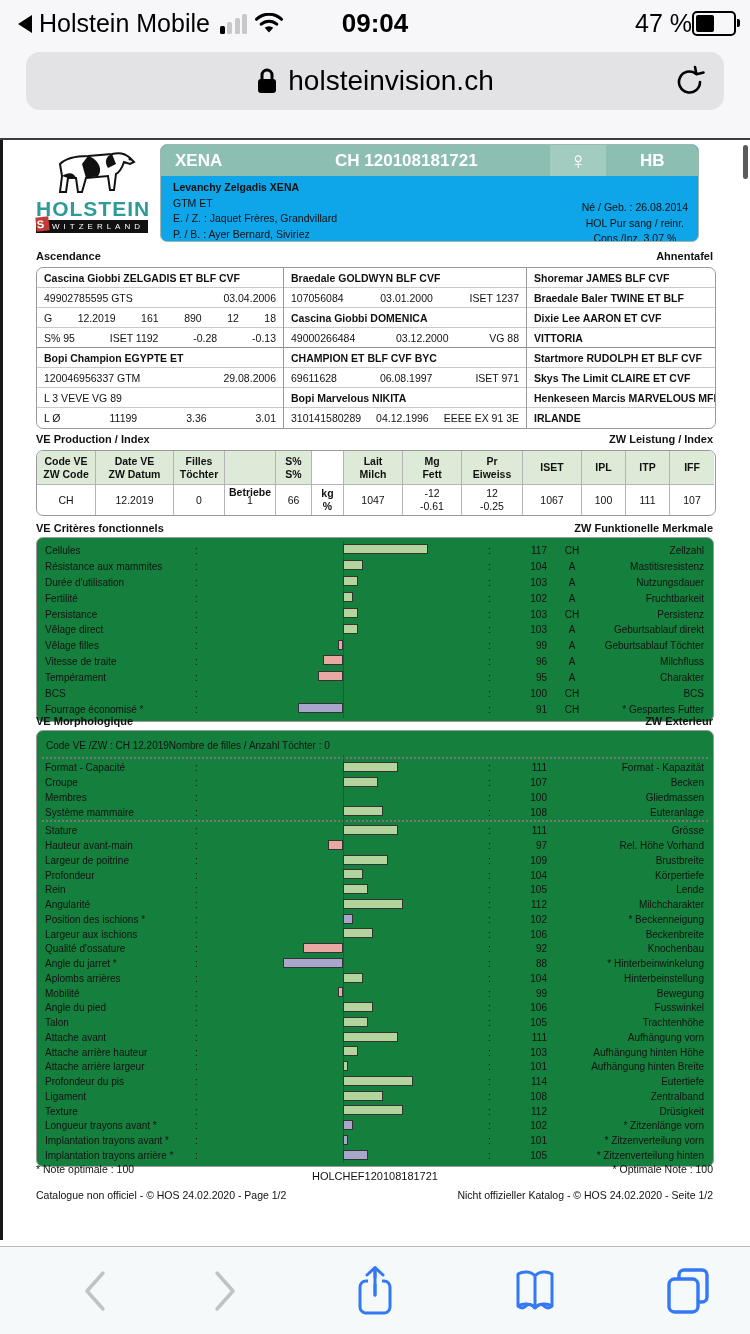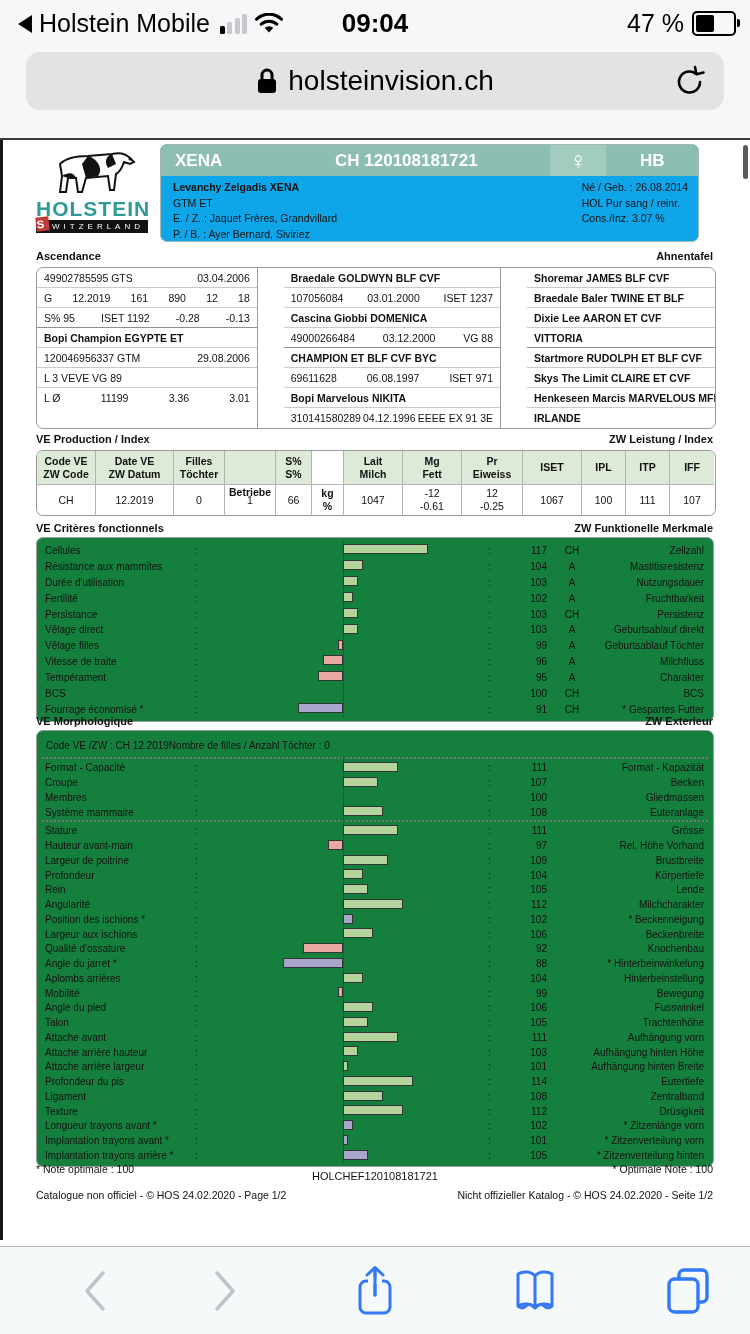--- a/index.html
+++ b/index.html
@@ -8,21 +8,21 @@
   
   #statusbar{position:absolute;top:0;left:0;width:750px;height:44px;}
   .sb-left{position:absolute;left:18px;top:9px;display:flex;align-items:center;gap:7px;}
   .sb-back{width:0;height:0;border-top:9px solid transparent;border-bottom:9px solid transparent;
            border-right:14px solid #000;}
   .sb-carrier{font-size:25px;color:#000;}
   .sb-bars{display:flex;align-items:flex-end;gap:2.5px;margin-left:3px;}
   .sb-bars i{width:5px;border-radius:1.5px;background:#c8c8cc;display:block;}
   .sb-bars i.on{background:#000;}
   .sb-time{position:absolute;left:0;right:0;top:8px;text-align:center;font-size:26px;font-weight:bold;color:#000;}
-  .sb-right{position:absolute;right:14px;top:9px;display:flex;align-items:center;gap:8px;}
+  .sb-right{position:absolute;right:14px;top:9px;display:flex;align-items:center;gap:0;}
   .sb-batt-txt{font-size:25px;color:#000;}
   .battery{position:relative;width:40px;height:21px;border:2px solid #000;border-radius:5px;}
   .battery .fill{position:absolute;left:2px;top:2px;bottom:2px;width:45%;background:#000;border-radius:2px;}
   .battery .nub{position:absolute;right:-6px;top:6px;width:3px;height:8px;background:#000;border-radius:0 2px 2px 0;}
   
   #urlbar{position:absolute;top:52px;left:26px;width:698px;height:58px;background:#e3e3e6;
           border-radius:14px;display:flex;align-items:center;justify-content:center;}
   .url-center{display:flex;align-items:center;gap:10px;}
   .url-text{font-size:28px;color:#000;}
   .reload{position:absolute;right:18px;top:13px;}
@@ -41,30 +41,30 @@
   #headerbox{position:absolute;left:160px;top:4px;width:537px;height:96px;border:1px solid #9fb8b2;
              border-radius:7px;overflow:hidden;background:#0ea5e9;}
   #headbar{display:flex;align-items:center;height:31px;color:#fff;font-weight:bold;font-size:17px;}
   #headbar .hname{padding-left:14px;width:160px;}
   #headbar .hid{width:215px;}
   #headbar .hsex{width:56px;height:100%;display:flex;align-items:center;justify-content:center;
                  font-size:24px;font-weight:normal;}
   #headbar .hhb{padding-left:34px;}
   #headinfo{display:flex;justify-content:space-between;padding:4px 10px 0 12px;font-size:10.5px;color:#111;}
   #headinfo .l div,#headinfo .r div{line-height:15.5px;}
-  #headinfo .r{text-align:left;}
+  #headinfo .r{text-align:center;margin-top:20px;}
   .b{font-weight:bold;}
   
   .sect{position:absolute;left:36px;right:37px;display:flex;justify-content:space-between;
         font-size:11px;font-weight:bold;color:#111;}
   
   #pedbox{position:absolute;left:36px;top:127px;width:678px;height:160px;border:1px solid #9a9a9a;
           border-radius:7px;display:flex;overflow:hidden;background:#fff;}
   .pcol{height:100%;}
-  .pcol+.pcol{border-left:1px solid #9a9a9a;padding-left:26px;}
+  .pcol+.pcol{border-left:1px solid #9a9a9a;}
   .prow{height:20px;box-sizing:border-box;display:flex;align-items:center;justify-content:space-between;
         padding:0 7px;font-size:10.5px;color:#111;border-bottom:1px solid #c9c9c9;white-space:nowrap;overflow:hidden;}
   .prow:last-child{border-bottom:none;}
   .prow.blockend{border-bottom:1px solid #8f8f8f;gap:6px;}
   .prow.single{justify-content:flex-start;}
   
   #prodtable{position:absolute;left:36px;top:310px;width:678px;border:1px solid #9a9a9a;border-radius:7px;
              overflow:hidden;background:#fff;}
   .prow2{display:flex;}
   .pcell{box-sizing:border-box;display:flex;flex-direction:column;align-items:center;justify-content:center;
@@ -187,20 +187,23 @@
         </div>
       </div>
     </div>
 
     <div class="sect" style="top:110px">
       <span>Ascendance</span>
         <span>Ahnentafel</span>
     </div>
     <div id="pedbox">
         <div class="pcol" style="width: 246px;">
+          <div class="prow single b">
+            <span>Cascina Giobbi ZELGADIS  ET BLF CVF</span>
+          </div>
           <div class="prow">
             <span>49902785595  GTS</span>
             <span>03.04.2006</span>
           </div>
           <div class="prow">
             <span>G</span>
             <span>12.2019</span>
             <span>161</span>
             <span>890</span>
             <span>12</span>

